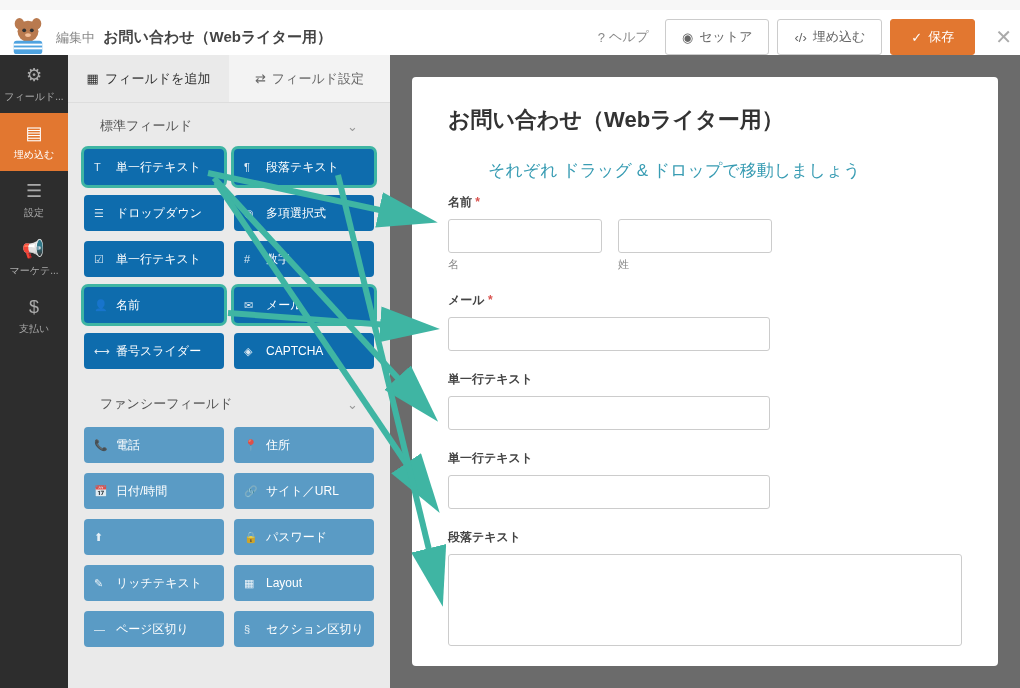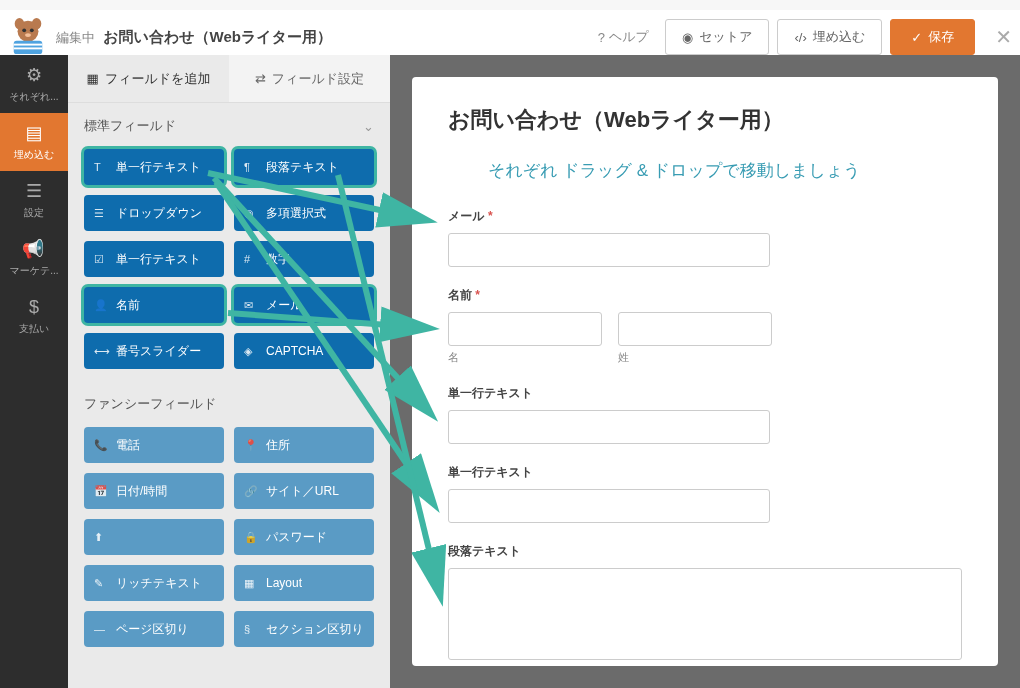--- a/index.html
+++ b/index.html
@@ -21,33 +21,33 @@
     .sidebar { position: absolute; top: 55px; left: 0; width: 68px; bottom: 0; background: #2d2d2d; display: flex; flex-direction: column; }
     .nav-item { height: 58px; display: flex; flex-direction: column; align-items: center; justify-content: center; color: #aaa; font-size: 10px; gap: 4px; cursor: pointer; }
     .nav-item.active { background: #e27730; color: #fff; }
     .nav-icon { font-size: 18px; }
     
     
     .fields-panel { position: absolute; top: 55px; left: 68px; width: 322px; bottom: 0; background: #eaeaea; overflow-y: auto; }
     .panel-tabs { display: flex; height: 48px; background: #f3f3f3; border-bottom: 1px solid #ddd; }
     .panel-tab { flex: 1; display: flex; align-items: center; justify-content: center; gap: 6px; font-size: 13px; color: #666; cursor: pointer; }
     .panel-tab.active { background: #eaeaea; color: #333; }
-    .section-header { padding: 14px 16px; font-size: 13px; color: #555; display: flex; align-items: center; justify-content: space-between; }
+    .section-header { padding: 14px 32px; font-size: 13px; color: #555; display: flex; align-items: center; justify-content: space-between; }
     .chevron { color: #999; }
     .field-grid { display: flex; flex-wrap: wrap; gap: 10px; padding: 0 16px 12px; }
     .field-btn { width: 140px; height: 36px; background: #0e6cad; color: #fff; border-radius: 4px; display: flex; align-items: center; padding: 0 10px; font-size: 12px; gap: 8px; cursor: pointer; position: relative; }
     .field-btn.highlighted { box-shadow: 0 0 0 3px #3fb5a3; }
     .field-btn.muted { background: #5a9bc5; }
     .field-icon { width: 14px; font-size: 11px; opacity: 0.85; }
     
     
     .preview-area { position: absolute; top: 55px; left: 390px; right: 0; bottom: 0; background: #6b6b6b; padding: 22px; }
     .preview-card { background: #fff; border-radius: 4px; padding: 28px 36px; height: 100%; overflow: hidden; }
     .form-title { font-size: 22px; font-weight: 600; color: #333; margin-bottom: 24px; }
-    .annotation { color: #389cb3; font-size: 17px; font-weight: 500; margin-bottom: 26px; padding-left: 40px; }
+    .annotation { color: #389cb3; font-size: 17px; font-weight: 500; margin-bottom: 12px; padding-left: 40px; }
     .form-field { margin-bottom: 20px; }
     .field-label { font-size: 12px; font-weight: 600; color: #444; margin-bottom: 8px; display: block; }
     .req { color: #d9534f; }
     .name-row { display: flex; gap: 16px; }
     .name-col { display: flex; flex-direction: column; }
     .input { border: 1px solid #ccc; border-radius: 3px; padding: 8px; font-size: 13px; background: #fff; }
     .input.sm { width: 154px; height: 34px; }
     .input.full { width: 322px; height: 34px; }
     .sublabel { font-size: 11px; color: #888; margin-top: 4px; }
     .textarea { border: 1px solid #ccc; border-radius: 3px; width: 100%; height: 92px; }
@@ -92,21 +92,21 @@
   <button class="btn btn-save">
     <span>✓</span>
     <span>保存</span>
   </button>
   <div class="close-btn">✕</div>
 </div>
 
 <div class="sidebar">
   <div class="nav-item">
     <span class="nav-icon">⚙</span>
-    <span>それぞれ...</span>
+    <span>フィールド...</span>
   </div>
   <div class="nav-item active">
     <span class="nav-icon">▤</span>
     <span>埋め込む</span>
   </div>
   <div class="nav-item">
     <span class="nav-icon">☰</span>
     <span>設定</span>
   </div>
   <div class="nav-item">
@@ -220,38 +220,38 @@
         <span class="field-icon">§</span>
         <span>セクション区切り</span>
       </div>
     </div>
 </div>
 
 <div class="preview-area">
   <div class="preview-card">
     <h1 class="form-title">お問い合わせ（Webライター用）</h1>
     <div class="annotation">それぞれ ドラッグ &amp; ドロップで移動しましょう</div>
-
-    <div class="form-field">
-      <span class="field-label"><span>メール</span> <span class="req">*</span></span>
-      <input class="input full" style="">
-    </div>
 
     <div class="form-field">
       <span class="field-label"><span>名前</span> <span class="req">*</span></span>
       <div class="name-row">
         <div class="name-col">
           <input class="input sm" style="">
           <span class="sublabel">名</span>
         </div>
         <div class="name-col">
           <input class="input sm" style="">
           <span class="sublabel">姓</span>
         </div>
       </div>
+    </div>
+
+    <div class="form-field">
+      <span class="field-label"><span>メール</span> <span class="req">*</span></span>
+      <input class="input full" style="">
     </div>
 
     <div class="form-field">
       <span class="field-label">単一行テキスト</span>
       <input class="input full" style="">
     </div>
 
     <div class="form-field">
       <span class="field-label">単一行テキスト</span>
       <input class="input full" style="">

